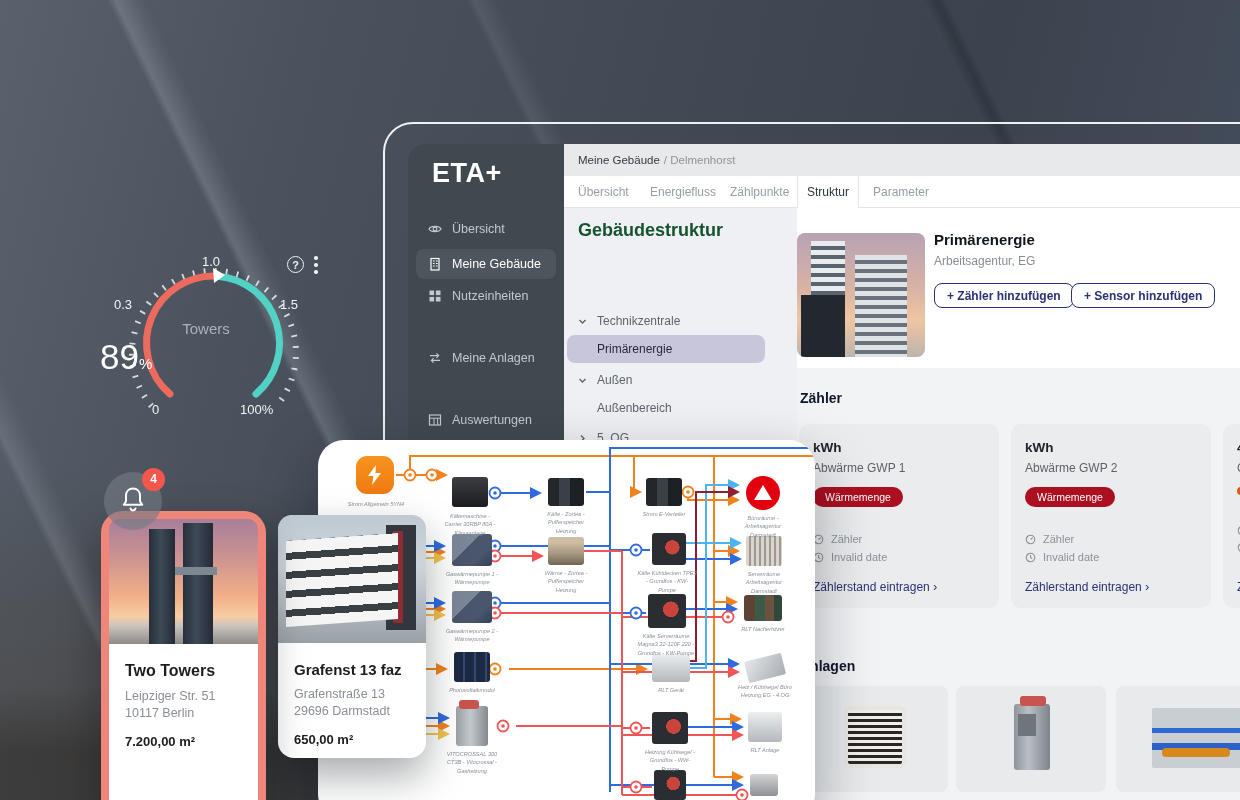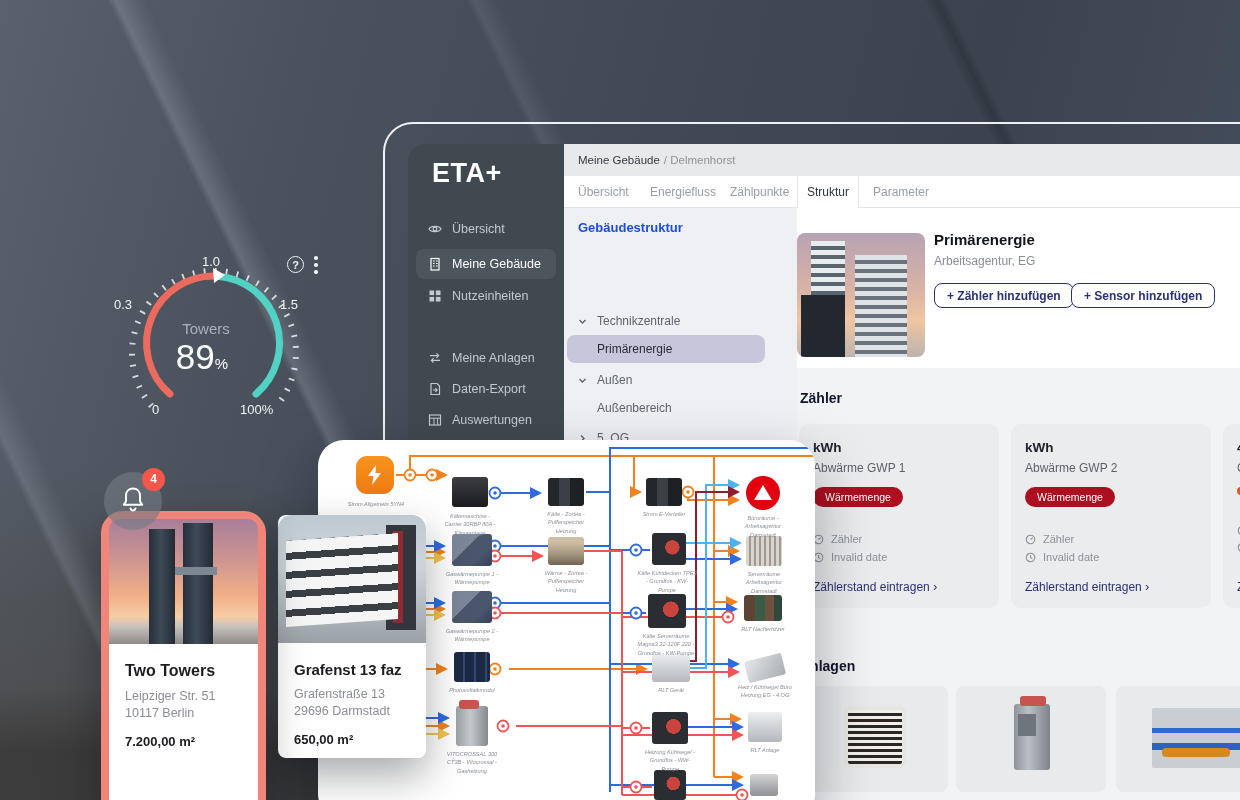--- a/index.html
+++ b/index.html
@@ -16,35 +16,35 @@
       linear-gradient(64deg, transparent 10.5%, rgba(220,228,238,.14) 11%, rgba(220,228,238,.04) 12.2%, transparent 12.8%),
       linear-gradient(64deg, transparent 52.5%, rgba(200,210,222,.10) 53%, transparent 54.4%),
       linear-gradient(244deg, transparent 18%, rgba(15,18,24,.25) 18.6%, transparent 19.4%),
       linear-gradient(0deg, rgba(30,28,26,.35) 0 6%, transparent 14%);}
   .abs{position:absolute;}
 
   
   .gauge{left:100px;top:240px;width:240px;height:185px;}
   .gauge-num{position:absolute;color:#f2f4f6;font-size:13px;font-weight:500;}
   .gauge-label{position:absolute;left:0;right:28px;top:80px;text-align:center;color:#a9b2bc;font-size:15px;}
-  .gauge-value{position:absolute;left:0;right:36px;top:97px;text-align:center;color:#fff;font-size:35px;font-weight:500;}
+  .gauge-value{position:absolute;left:0;right:36px;top:97px;text-align:left;color:#fff;font-size:35px;font-weight:500;}
   .gauge-value .suffix{font-size:15px;font-weight:400;}
   .g-help{position:absolute;left:187px;top:16px;width:17px;height:17px;border:1.8px solid #eef1f4;border-radius:50%;
     color:#eef1f4;font-size:11px;font-weight:700;text-align:center;line-height:17px;}
   .g-kebab{position:absolute;left:214px;top:16px;width:4px;height:20px;}
   .g-kebab i{display:block;width:3.6px;height:3.6px;border-radius:50%;background:#eef1f4;margin:0 0 3.4px 0;}
 
   
   .bell-wrap{left:104px;top:468px;width:72px;height:66px;z-index:40;}
   .bell-circle{position:absolute;left:0;top:4px;width:58px;height:58px;border-radius:50%;background:rgba(116,122,132,.62);}
   .bell-badge{position:absolute;left:38px;top:0;width:23px;height:23px;border-radius:50%;background:#f4564c;
     color:#fff;font-size:12px;font-weight:700;text-align:center;line-height:23px;z-index:2;}
 
   
-  .bcard{z-index:30;border-radius:8px;background:#fff;box-shadow:0 18px 40px rgba(10,14,20,.35);}
+  .bcard{z-index:30;border-radius:16px;background:#fff;box-shadow:0 18px 40px rgba(10,14,20,.35);}
   .bcard.selected{border:8px solid #f0857a;border-radius:22px;}
   .bimg{border-radius:10px 10px 0 0;overflow:hidden;position:relative;}
   .bcard .txt{padding:12px 16px 14px 16px;}
   .b-title{font-size:16px;font-weight:700;color:#1b1d21;margin:6px 0 8px 0;}
   .b-line{font-size:12.5px;color:#8a8e95;line-height:1.35;}
   .b-area{font-size:13px;font-weight:700;color:#1b1d21;margin-top:12px;}
   .towers-img{background:linear-gradient(180deg,#a87e9a 0%,#cf9690 34%,#f2b088 62%,#f7cda4 78%,#c8c2bd 86%,#8d8b88 100%);}
   .tower{position:absolute;background:linear-gradient(90deg,#272f3a,#3e4a58 45%,#232a34);}
   .grafenst-img{background:linear-gradient(180deg,#bfc9d1 0%,#cdd5da 40%,#b4bcc2 70%,#9aa1a6 100%);}
   .gbuilding{position:absolute;left:8px;top:22px;width:112px;height:86px;background:
@@ -63,21 +63,21 @@
 
   .content{left:564px;top:144px;width:676px;height:656px;z-index:4;}
   .crumbbar{position:absolute;left:0;top:0;width:676px;height:32px;background:#e8e9ea;display:flex;align-items:center;padding-left:14px;font-size:11.5px;}
   .crumb-root{color:#343a42;font-weight:500;}
   .crumb-rest{color:#8d939a;margin-left:4px;}
   .tabbar{position:absolute;left:0;top:32px;width:676px;height:32px;background:#fff;border-bottom:1px solid #e3e4e6;}
   .tab{position:absolute;top:0;height:32px;line-height:32px;font-size:12px;color:#979da5;}
   .tab.active{color:#2f353e;font-weight:500;background:#fff;height:33px;border-left:1px solid #e3e4e6;border-right:1px solid #e3e4e6;text-align:center;}
 
   .treepanel{position:absolute;left:0;top:64px;width:233px;height:592px;background:#eef0f4;}
-  .tree-head{position:absolute;left:14px;top:12px;font-size:13px;font-weight:700;color:#1d4ed8;}
+  .tree-head{position:absolute;left:14px;top:12px;font-size:18px;font-weight:700;color:#14532d;}
   .tree-row{position:absolute;left:14px;display:flex;align-items:center;gap:10px;font-size:12px;color:#5e646c;}
   .tree-sel{position:absolute;left:3px;top:127px;width:198px;height:28px;background:#c8c6db;border-radius:8px;
     font-size:12px;color:#262b35;display:flex;align-items:center;padding-left:30px;}
 
   .mainarea{position:absolute;left:233px;top:64px;width:443px;height:592px;background:#fff;}
   .graysec{position:absolute;left:0;top:160px;width:443px;height:432px;background:#f2f3f5;}
   .thumb{position:absolute;left:0;top:25px;width:128px;height:124px;border-radius:8px;overflow:hidden;
     background:linear-gradient(180deg,#b7a3b4 0%,#d9b3a5 45%,#efc6a2 70%,#bdb4ae 100%);}
   .thumb .t1{position:absolute;left:14px;top:8px;width:34px;height:116px;background:repeating-linear-gradient(180deg,#e9ecee 0 5px,#5a646e 5px 9px);}
   .thumb .t2{position:absolute;left:58px;top:22px;width:52px;height:102px;background:repeating-linear-gradient(180deg,#dfe3e6 0 5px,#6a737d 5px 9px);}
@@ -166,27 +166,20 @@
           <rect x="7.9" y="7.9" width="4.6" height="4.6" fill="#c3c9ce"></rect>
         </svg>
       <span>Nutzeinheiten</span>
     </div>
     <div class="s-item" style="top:199px">
       <svg width="14" height="14" viewBox="0 0 14 14">
           <path d="M2 4.6h8.4M8.4 2.4l2.2 2.2-2.2 2.2" fill="none" stroke="#c3c9ce" stroke-width="1.2"></path>
           <path d="M12 9.4H3.6M5.6 7.2L3.4 9.4l2.2 2.2" fill="none" stroke="#c3c9ce" stroke-width="1.2"></path>
         </svg>
       <span>Meine Anlagen</span>
-    </div>
-    <div class="s-item" style="top:230px">
-      <svg width="14" height="14" viewBox="0 0 14 14">
-          <path d="M3 1.5h6l2.5 2.5v8.5H3z" fill="none" stroke="#c3c9ce" stroke-width="1.2"></path>
-          <path d="M5 8h4M7.4 6.2L9.2 8 7.4 9.8" fill="none" stroke="#c3c9ce" stroke-width="1.1"></path>
-        </svg>
-      <span>Daten-Export</span>
     </div>
     <div class="s-item" style="top:261px">
       <svg width="14" height="14" viewBox="0 0 14 14">
           <rect x="1.5" y="2" width="11" height="10" fill="none" stroke="#c3c9ce" stroke-width="1.2"></rect>
           <path d="M1.5 5.2h11M6 5.2V12M9.6 5.2V12" stroke="#c3c9ce" stroke-width="1"></path>
         </svg>
       <span>Auswertungen</span>
     </div>
   </div>
 

